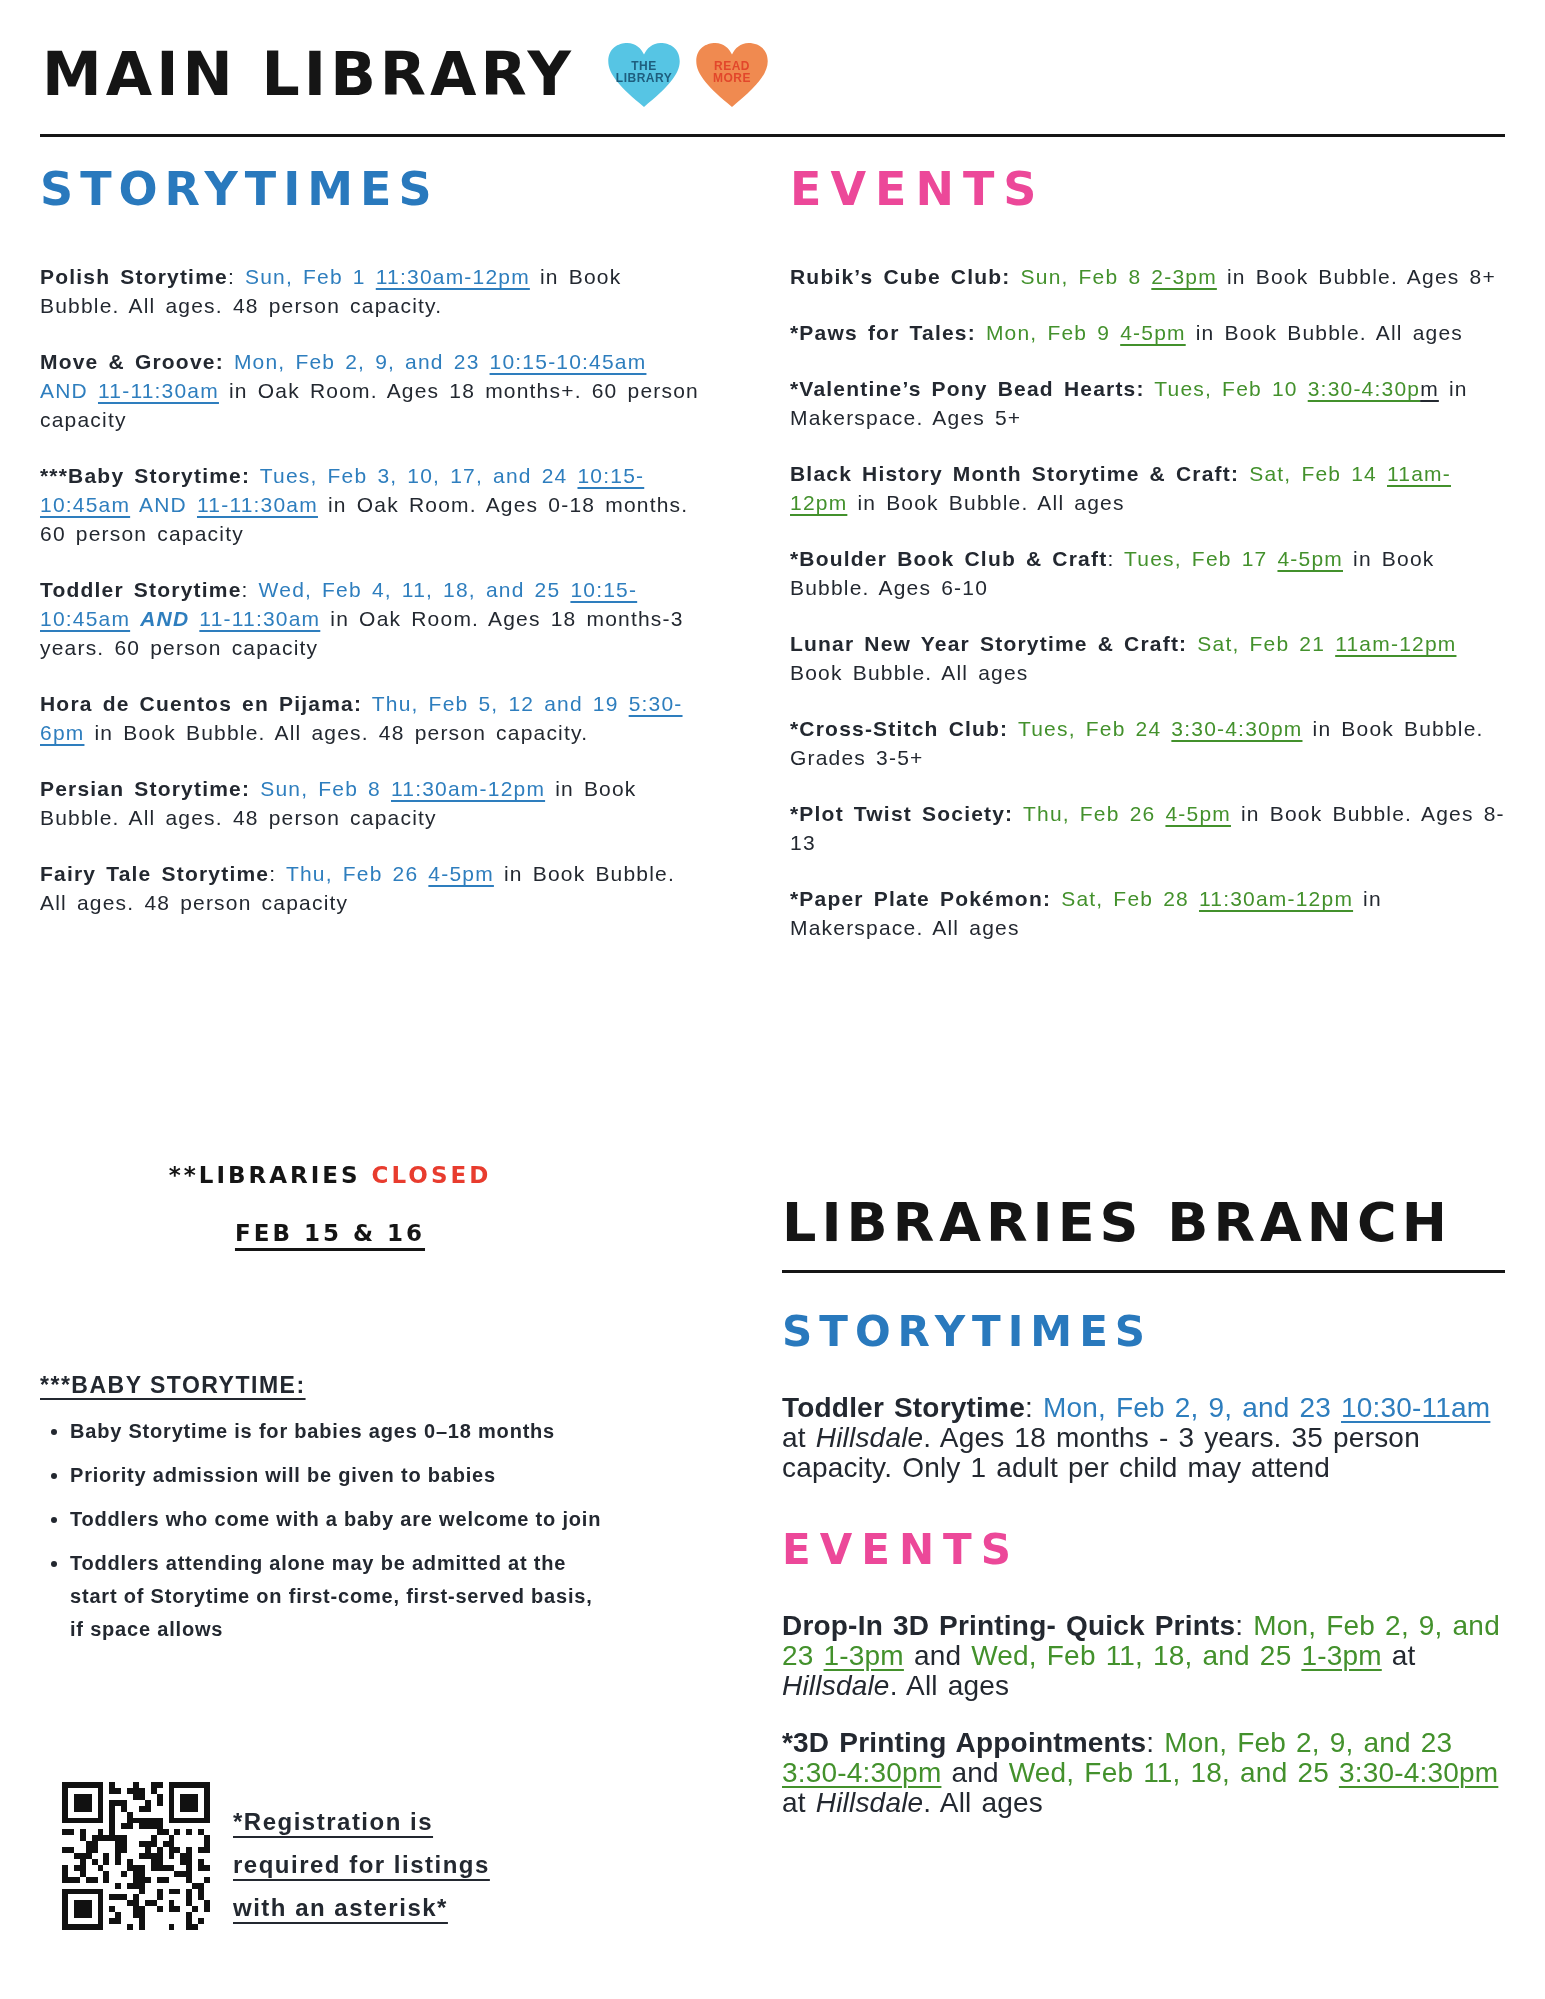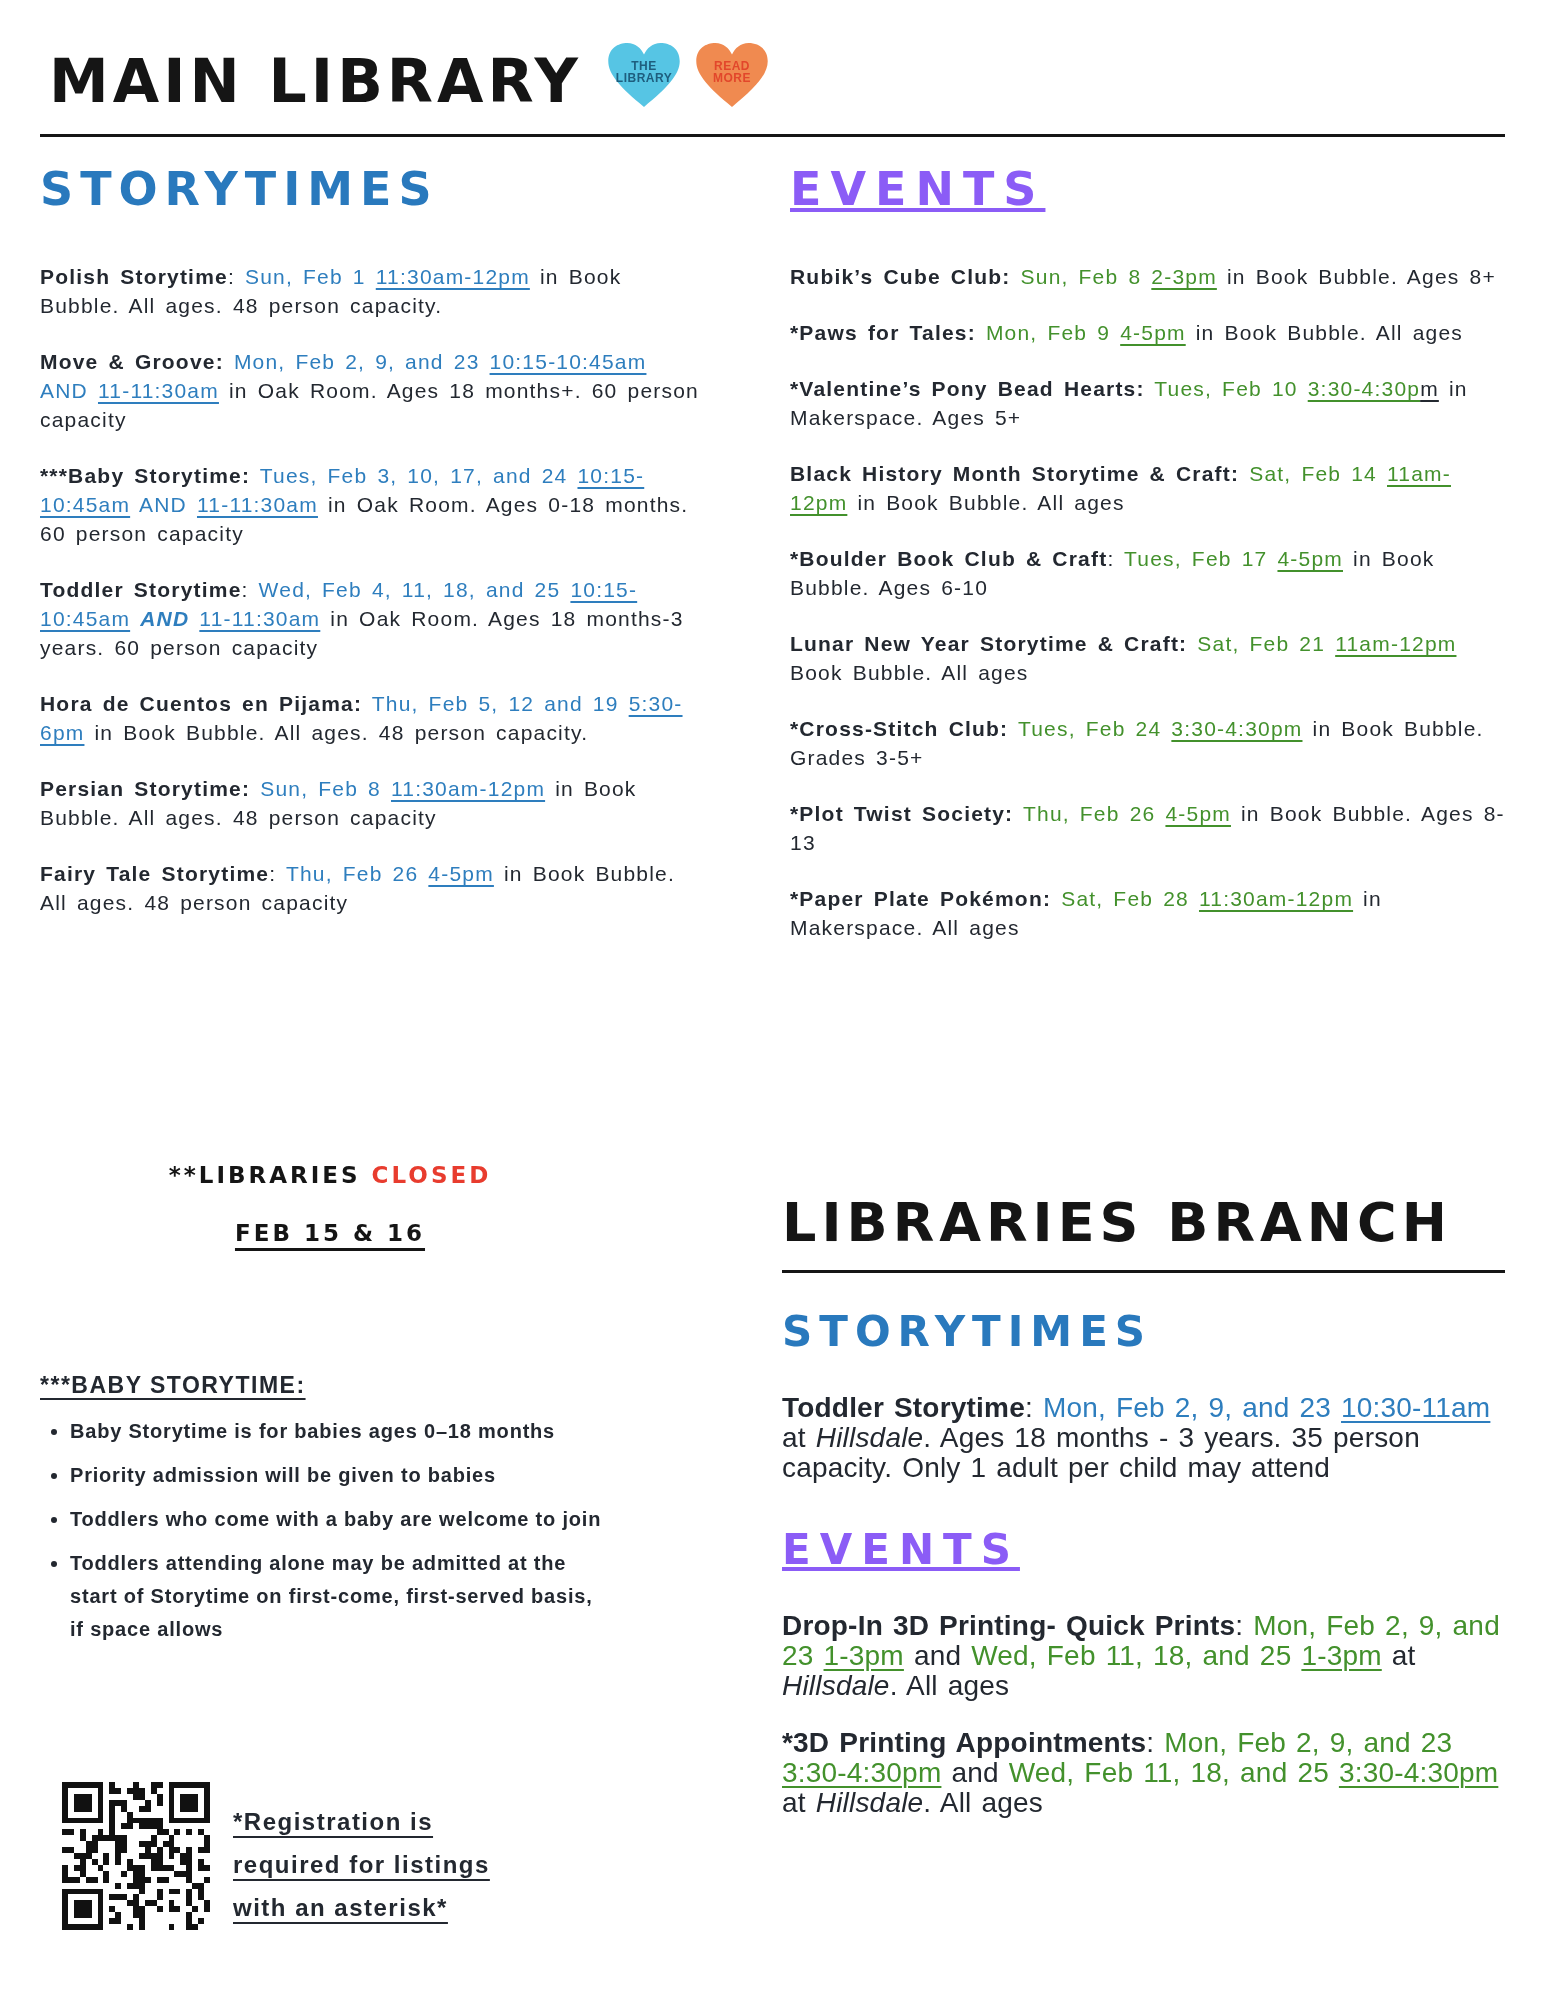--- a/index.html
+++ b/index.html
@@ -2,21 +2,21 @@
 <html><head>
 <meta charset="utf-8">
 <style>
   html,body{margin:0;padding:0;background:#ffffff;}
   .page{
     position:relative;width:1545px;height:1999px;background:#ffffff;overflow:hidden;
     font-family:"Liberation Sans",sans-serif;color:#232830;
   }
   
   .main-title{
-    position:absolute;left:40px;top:42px;margin:9px;
+    position:absolute;left:40px;top:42px;margin:2px;
     font-family:"DejaVu Sans",sans-serif;font-weight:800;font-size:60px;line-height:1;
     letter-spacing:4px;color:#151515;
   }
   .hearts{position:absolute;left:606px;top:34px;display:flex;gap:12px;}
   .heart{position:relative;width:76px;height:82px;}
   .heart svg{position:absolute;inset:0;width:100%;height:100%;}
   .heart-label{
     position:absolute;left:50%;top:46%;transform:translate(-50%,-50%);
     width:60px;text-align:center;font-weight:bold;font-size:12px;line-height:12px;
     letter-spacing:.5px;
@@ -29,21 +29,21 @@
   .col{position:absolute;top:166px;}
   .col-left{left:40px;width:662px;}
   .col-right{left:790px;width:718px;}
   .accent-blue{--accent:#2E7EBE;}
   .accent-green{--accent:#43912C;}
   .section-heading{
     margin:0 0 50px 0;font-family:"DejaVu Sans",sans-serif;font-weight:800;
     font-size:46px;line-height:1;
   }
   .h-blue{color:#2979BD;letter-spacing:7px;}
-  .h-green{color:#8b5cf6;letter-spacing:9px;text-decoration:underline;}
+  .h-green{color:#ec4899;letter-spacing:9px;}
   .entry{
     margin:0 0 27px 0;font-size:21px;line-height:29px;
     letter-spacing:1.2px;word-spacing:3px;
   }
   .hillsdale-block .entry{letter-spacing:.2px;word-spacing:2px;font-size:28px;line-height:30px;}
   .sg-b{font-weight:bold;color:#232830;}
   .sg-p{color:#232830;}
   .sg-i{color:#232830;font-style:italic;}
   .sg-a{color:var(--accent);}
   .sg-au{color:var(--accent);text-decoration:underline;text-decoration-thickness:2px;text-underline-offset:4px;}

